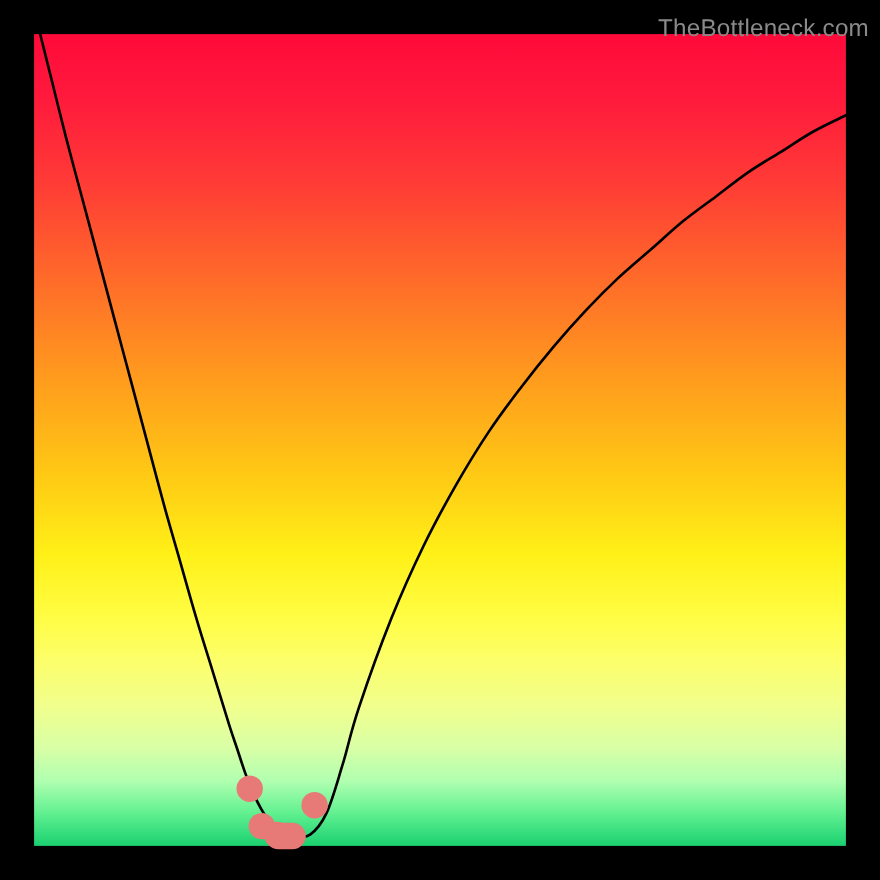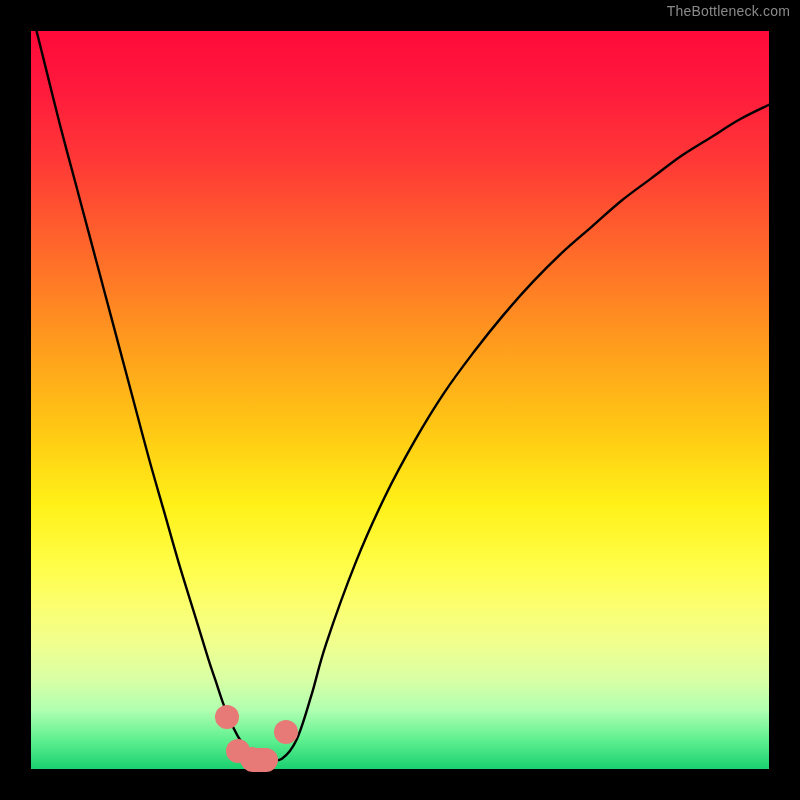--- a/index.html
+++ b/index.html
@@ -35,24 +35,24 @@
       #fbff70 78%,
       #f0ff8e 83%,
       #d8ffa6 88%,
       #b0ffb0 92%,
       #60f090 96%,
       #1ad070 100%
     );
   }
   .watermark {
     position: absolute;
-    top: 3px;
+    top: 13px;
     right: 10px;
     color: #8a8a8a;
-    font-size: 14px;
+    font-size: 22px;
     letter-spacing: 0.2px;
     font-weight: 500;
   }
   svg.curve {
     position: absolute;
     left: 0;
     top: 0;
     pointer-events: none;
   }
   .marker {

